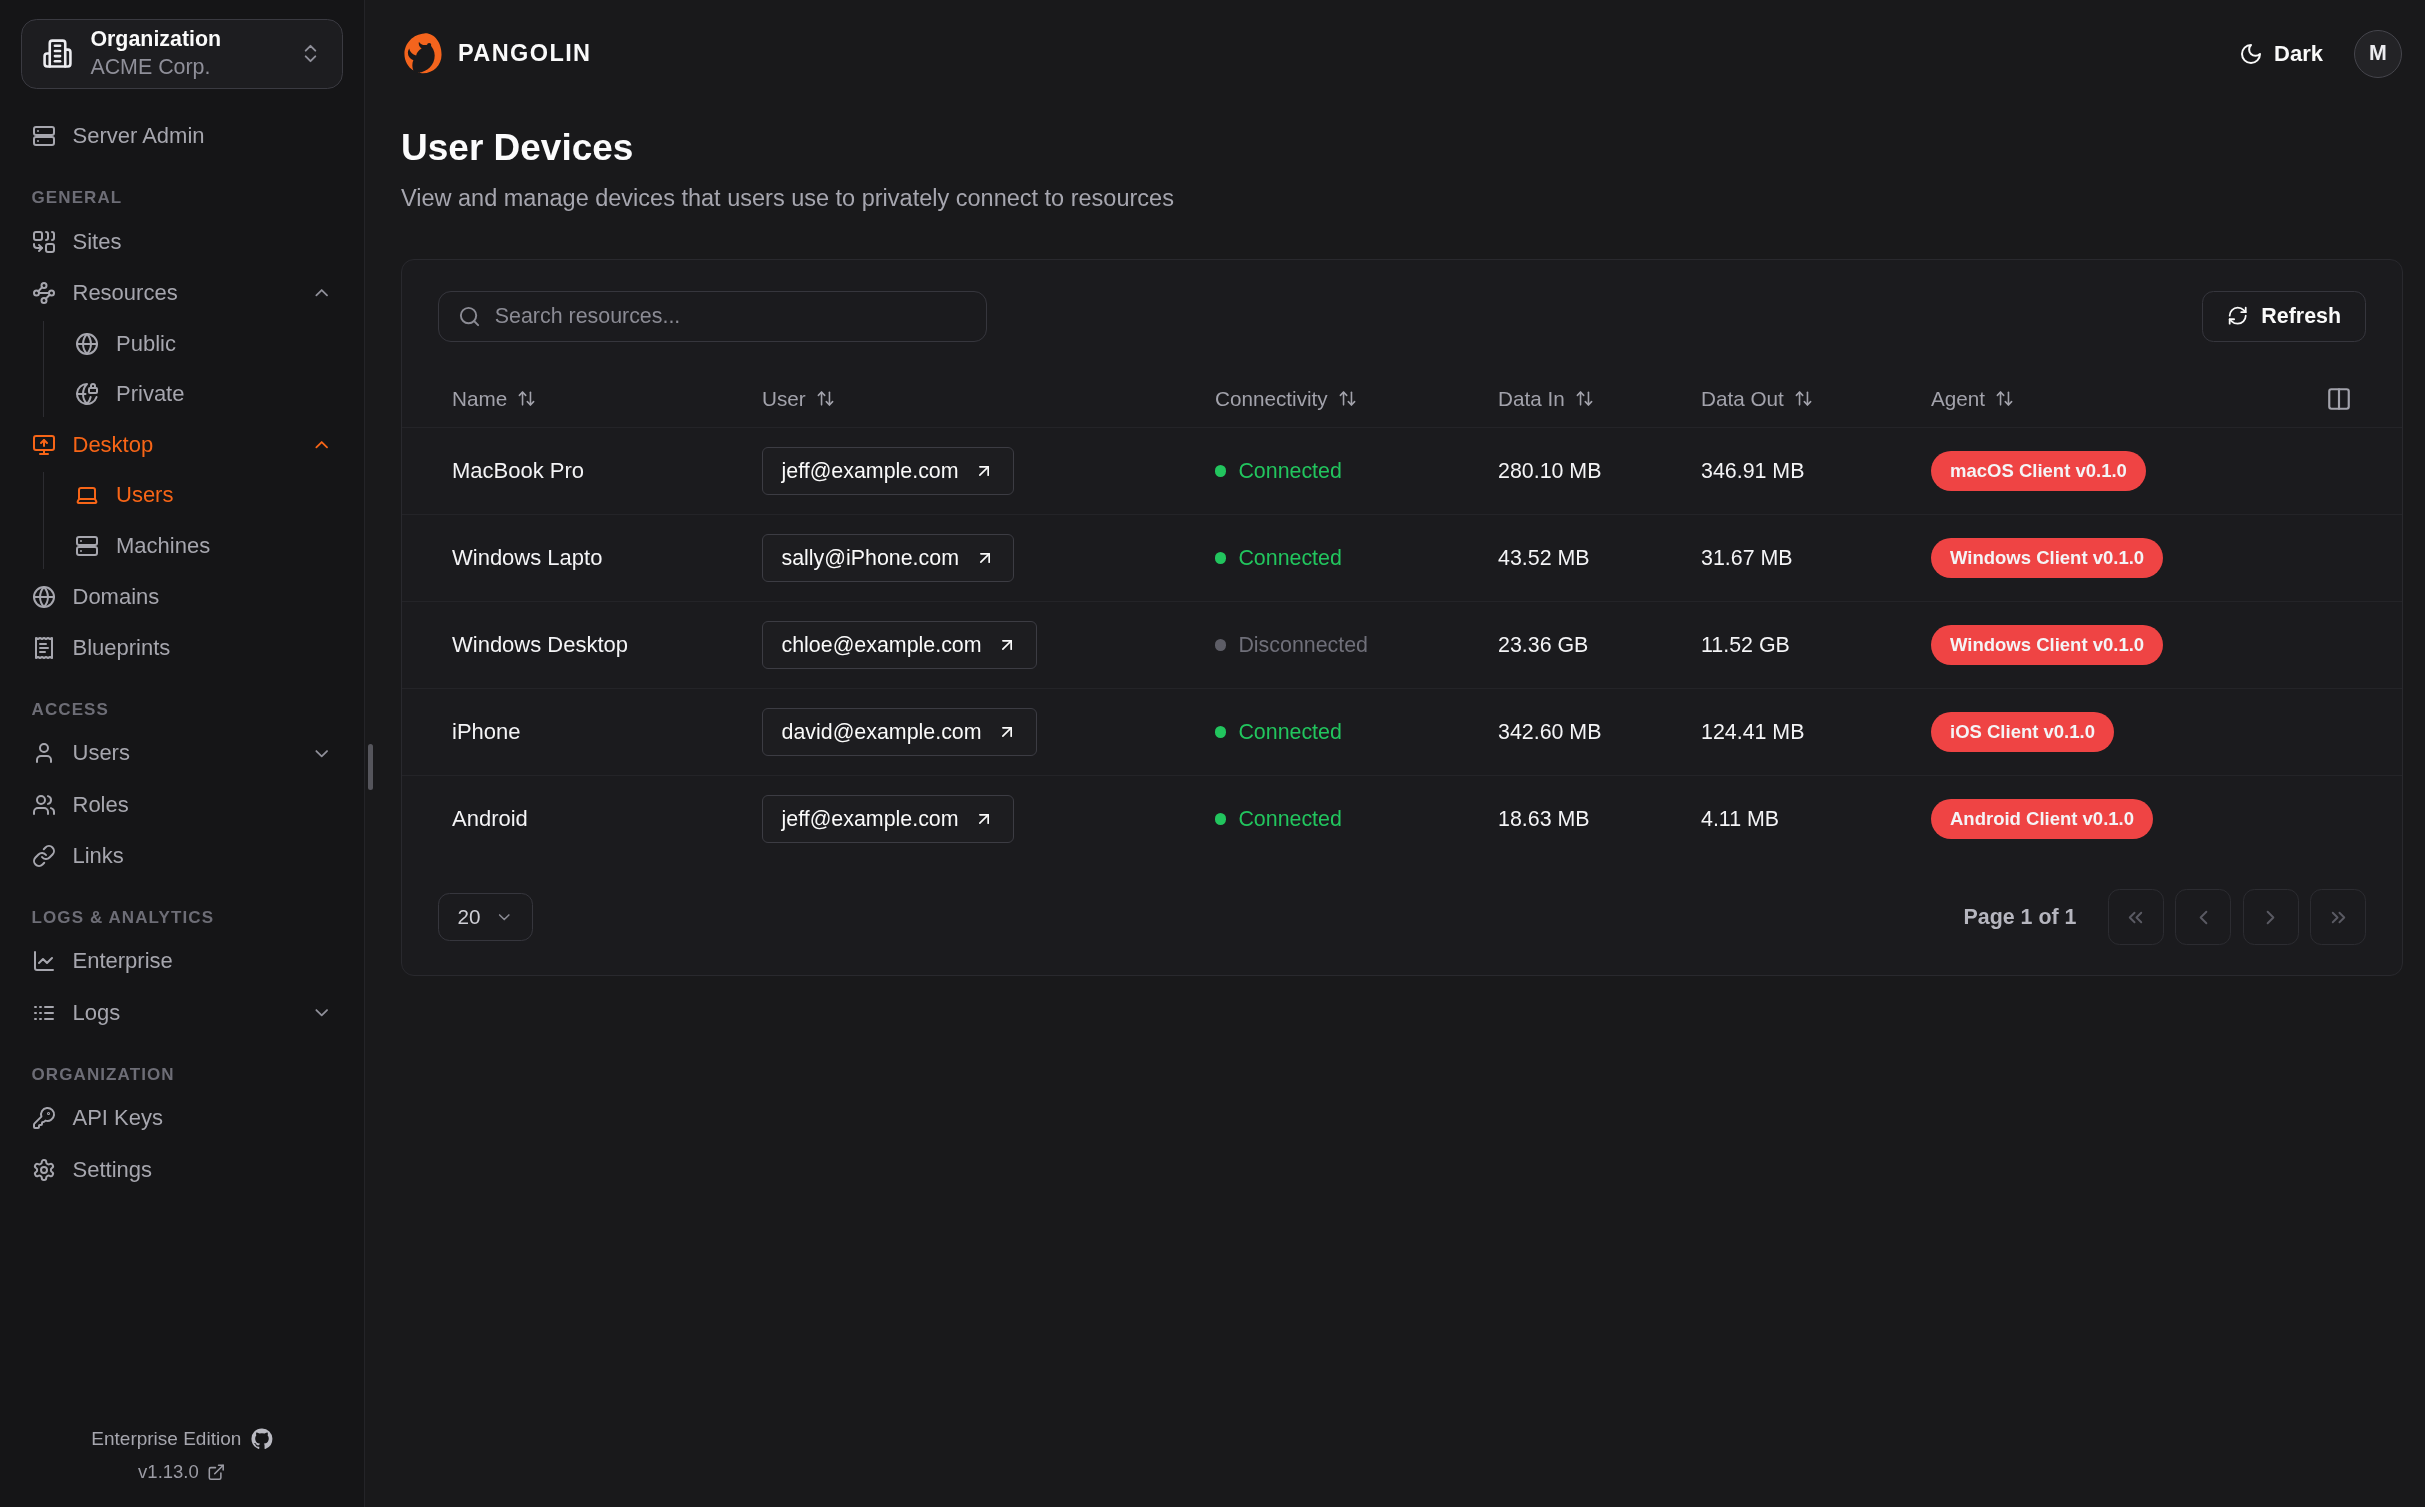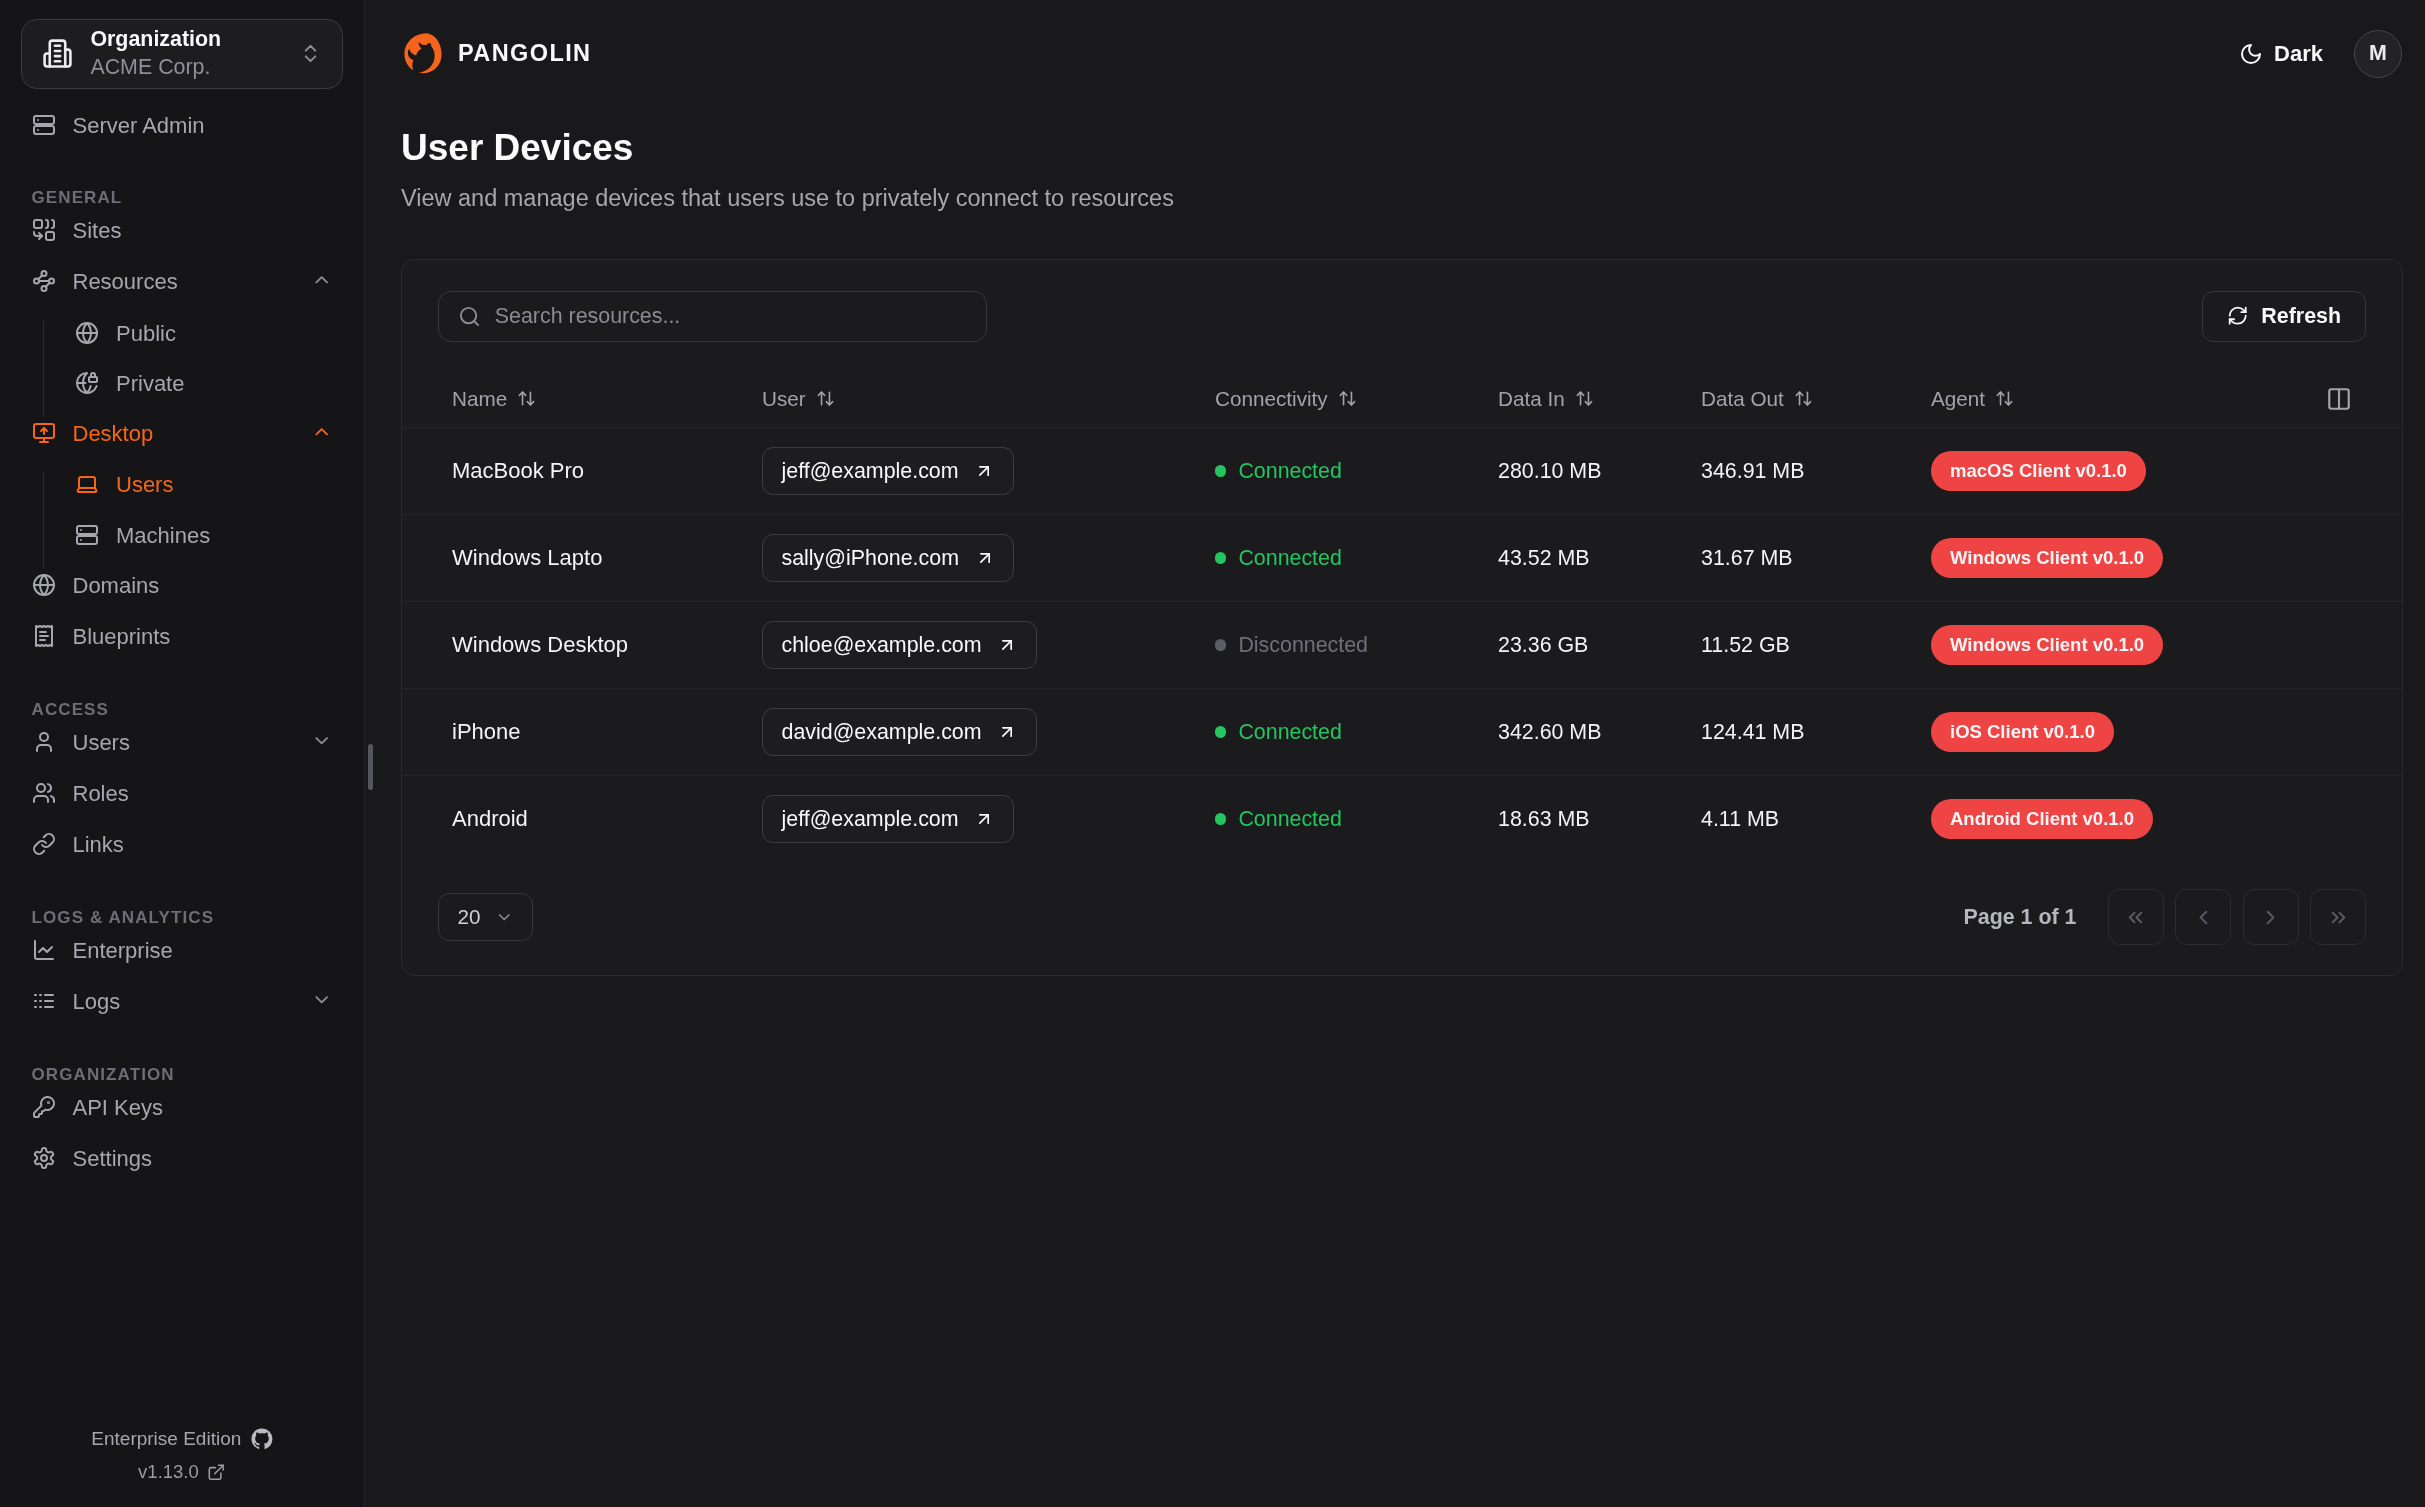--- a/index.html
+++ b/index.html
@@ -31,21 +31,21 @@
     cursor: pointer;
   }
   .org-box .org-icon { width: 31px; height: 31px; color: #ececf0; }
   .org-texts { display: flex; flex-direction: column; gap: 2.9px; }
   .org-label { font-size: 21.4px; font-weight: 700; color: #fafafa; }
   .org-value { font-size: 21.4px; color: #8f8f99; }
   .org-caret { margin-left: auto; width: 23px; height: 23px; color: #8f8f99; }
 
   .nav { padding: 0 18.5px; }
   .nav-item {
-    display: flex; gap: 17px;
+    display: flex; align-items: center; gap: 17px;
     height: 47px; margin-bottom: 4.3px;
     padding: 0 13px;
     border-radius: 10px;
     color: #a6a6ae; font-size: 22px;
     cursor: pointer;
   }
   .nav-item .nicon { width: 24px; height: 24px; flex: 0 0 auto; }
   .nav-item .chev { margin-left: auto; width: 21.4px; height: 21.4px; color: #8f8f99; }
   .nav-item.active { color: #f76517; }
   .nav-item.active .chev { color: #f76517; }
@@ -140,21 +140,21 @@
   .thead-row { height: 57px; color: #a2a2ab; font-size: 20.7px; }
   .th { display: flex; align-items: center; gap: 10px; cursor: pointer; }
   .sort-icon { width: 19px; height: 19px; }
   .th-cols { display: flex; justify-content: flex-end; }
   .cols-icon { width: 26px; height: 26px; color: #a2a2ab; cursor: pointer; }
 
   .trow { height: 87px; border-top: 1.4px solid #242428; font-size: 22px; }
   .cell-name { color: #f4f4f6; }
   .user-pill {
     display: inline-flex; align-items: center; gap: 15.7px;
-    border: 1.4px solid #3c3c43; border-radius: 11px;
+    border: 1.4px solid #3c3c43; border-radius: 6px;
     padding: 10.7px 18.5px;
     font-size: 21.4px; color: #fafafa;
     width: fit-content; cursor: pointer; background: #1d1d20;
   }
   .user-pill .aicon { width: 20px; height: 20px; }
   .status { display: flex; align-items: center; gap: 12px; font-size: 21.4px; }
   .status .dot { width: 11.4px; height: 11.4px; border-radius: 50%; }
   .status.connected { color: #22c55e; }
   .status.connected .dot { background: #22c55e; }
   .status.disconnected { color: #6f6f79; }

